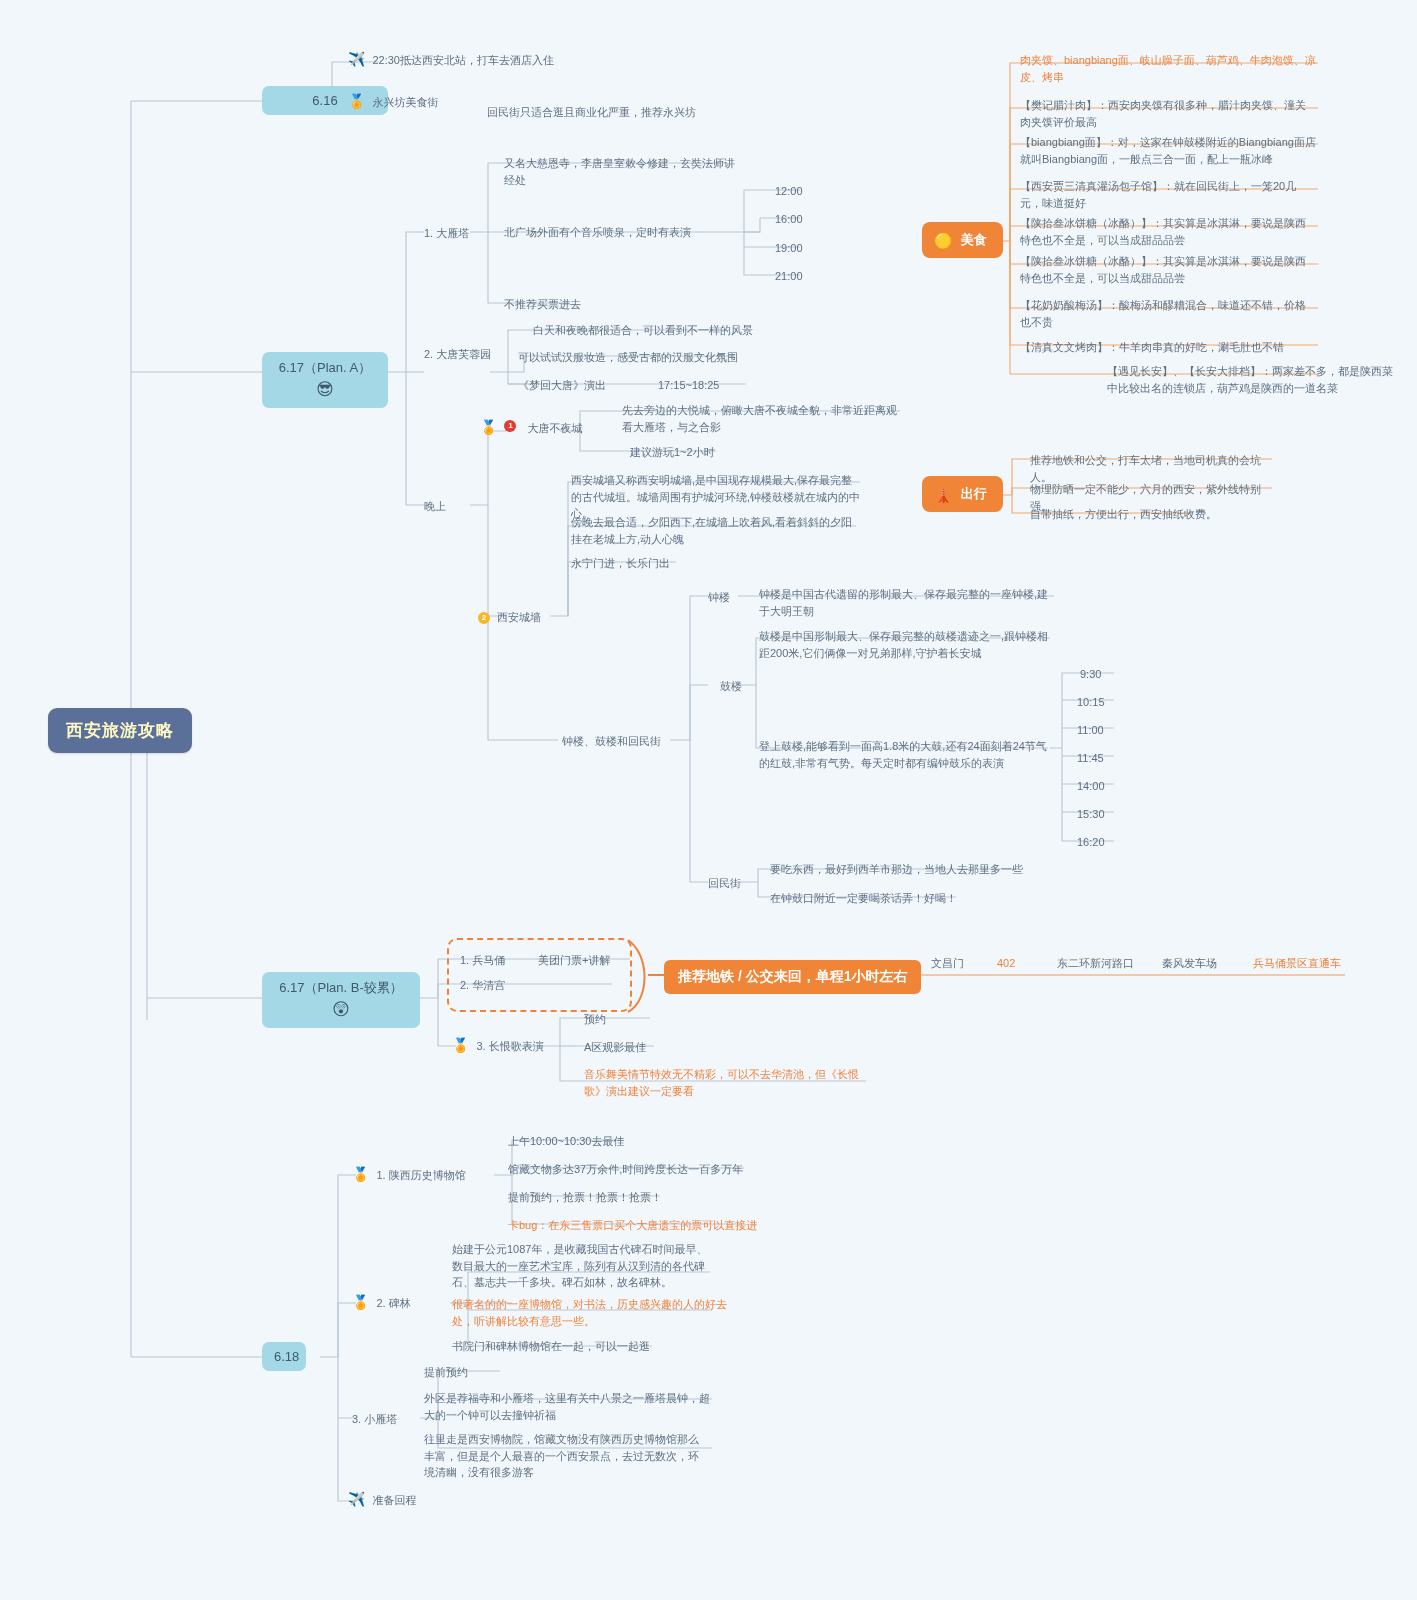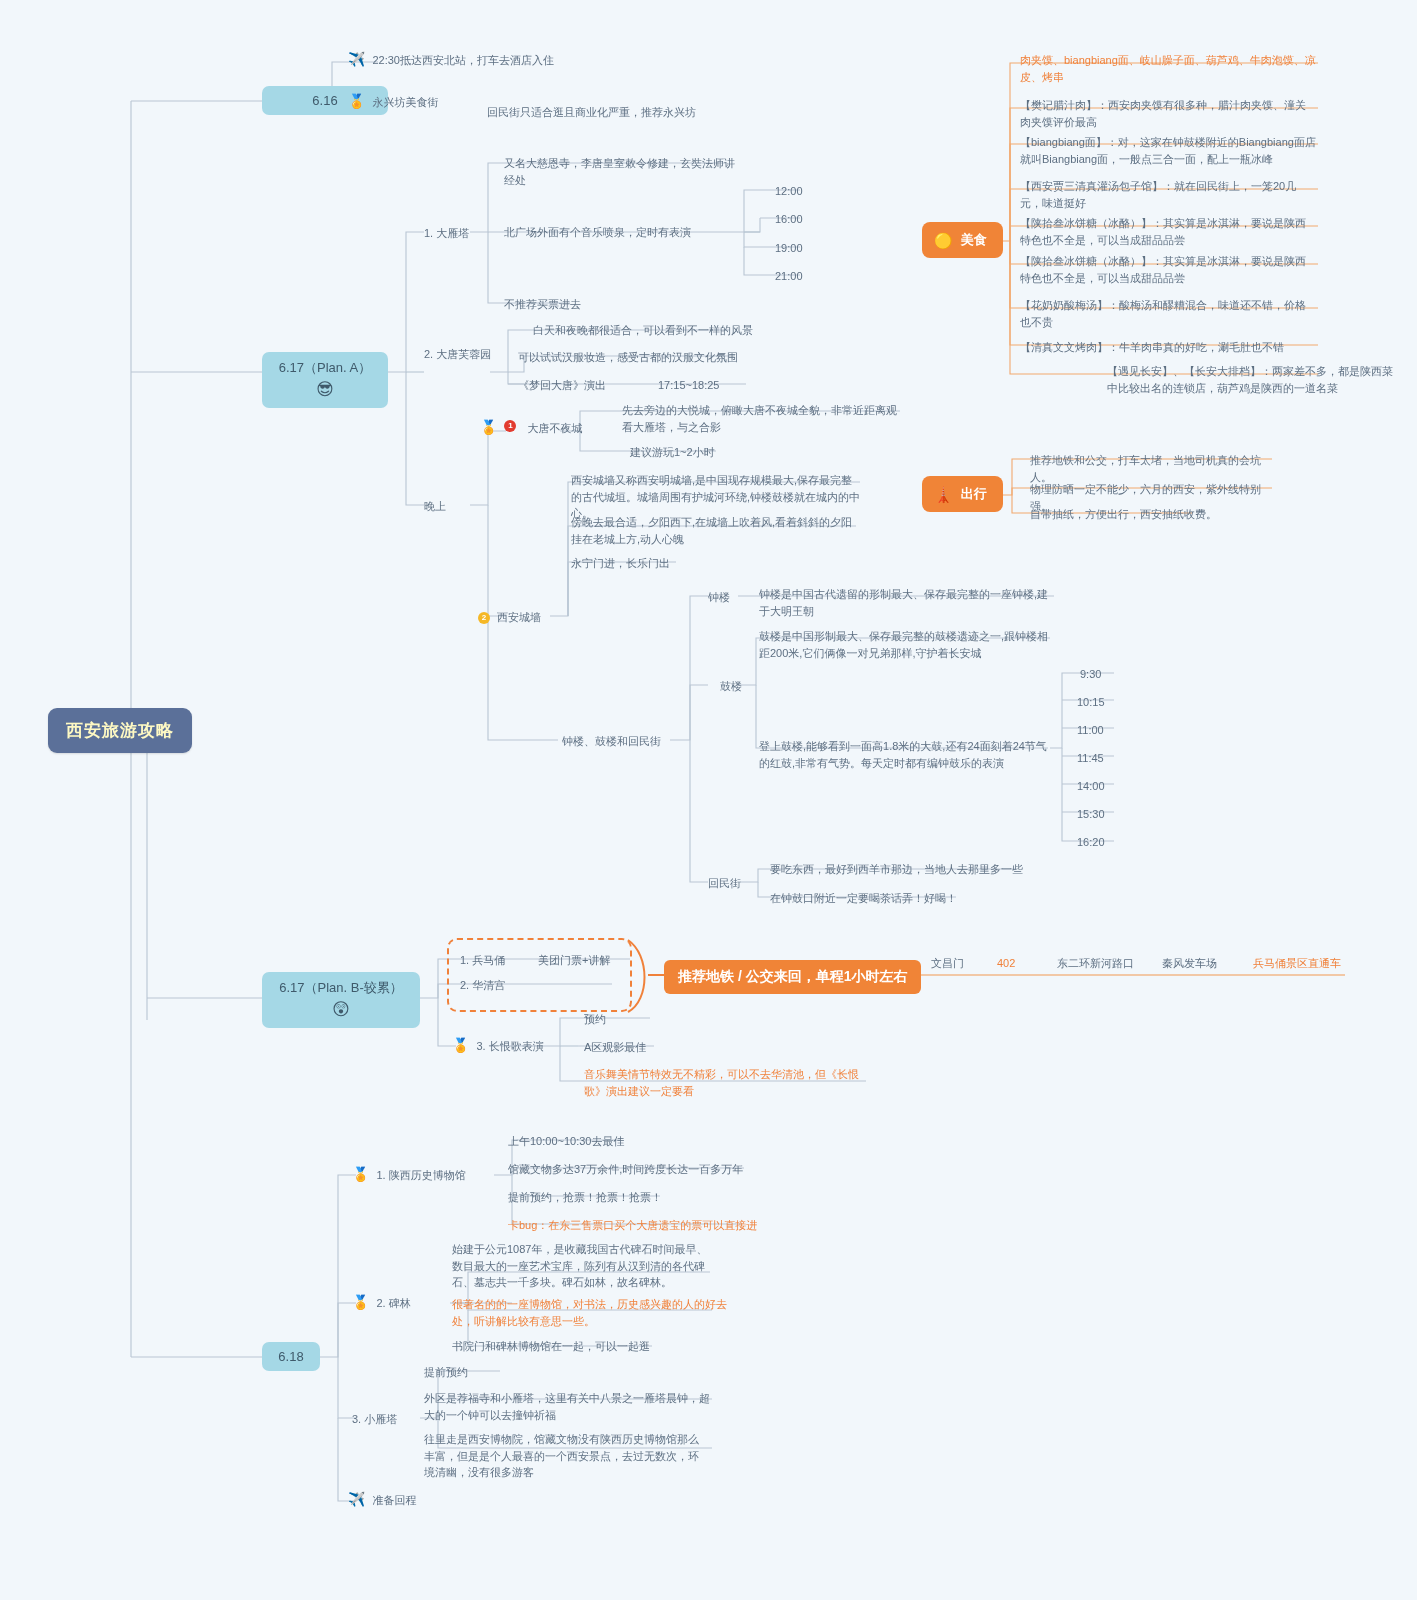--- a/index.html
+++ b/index.html
@@ -314,21 +314,21 @@
 <div class="node leaf nowrap red" style="left:1253px; top:955px;">兵马俑景区直通车</div>
 
 <div class="node leaf ico" style="left:452px; top:1038px; width:120px;">
   <span class="emj">🏅</span>
   <span>3. 长恨歌表演</span>
 </div>
 <div class="node leaf nowrap" style="left:584px; top:1011px;">预约</div>
 <div class="node leaf nowrap" style="left:584px; top:1039px;">A区观影最佳</div>
 <div class="node leaf red" style="left:584px; top:1066px; width:288px;">音乐舞美情节特效无不精彩，可以不去华清池，但《长恨歌》演出建议一定要看</div>
 
-<div class="node date" style="left:262px; top:1342px; width:58px;">
+<div class="node date" style="left:262px; top:1342px; width:44px;">
   <span>6.18</span>
 </div>
 
 <div class="node leaf ico" style="left:352px; top:1167px; width:155px;">
   <span class="emj">🏅</span>
   <span>1. 陕西历史博物馆</span>
 </div>
 <div class="node leaf nowrap" style="left:508px; top:1133px;">上午10:00~10:30去最佳</div>
 <div class="node leaf nowrap" style="left:508px; top:1161px;">馆藏文物多达37万余件,时间跨度长达一百多万年</div>
 <div class="node leaf nowrap" style="left:508px; top:1189px;">提前预约，抢票！抢票！抢票！</div>

